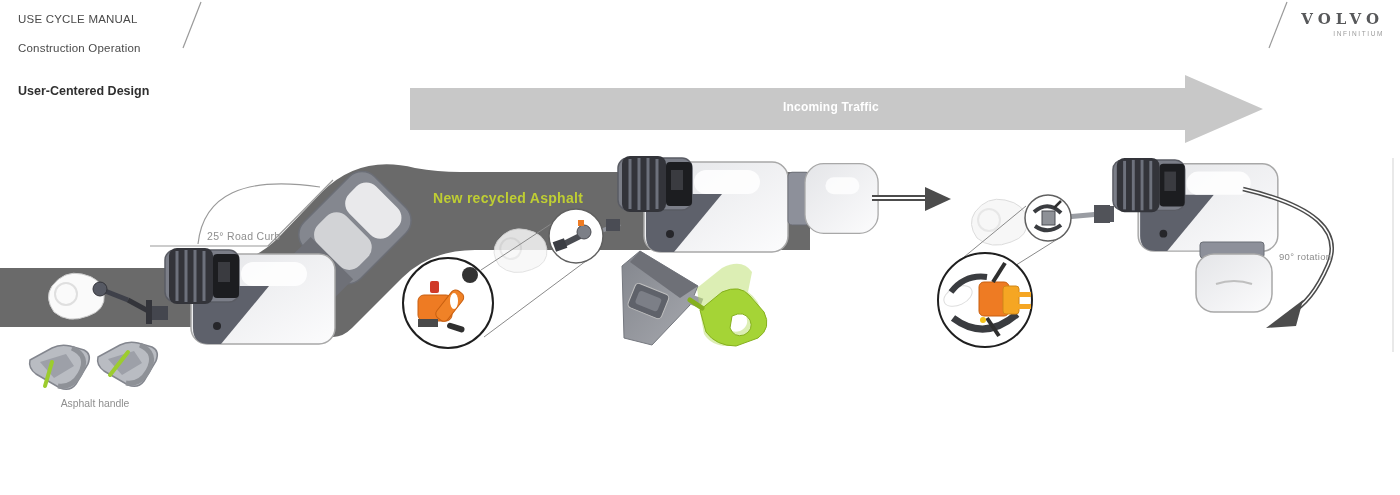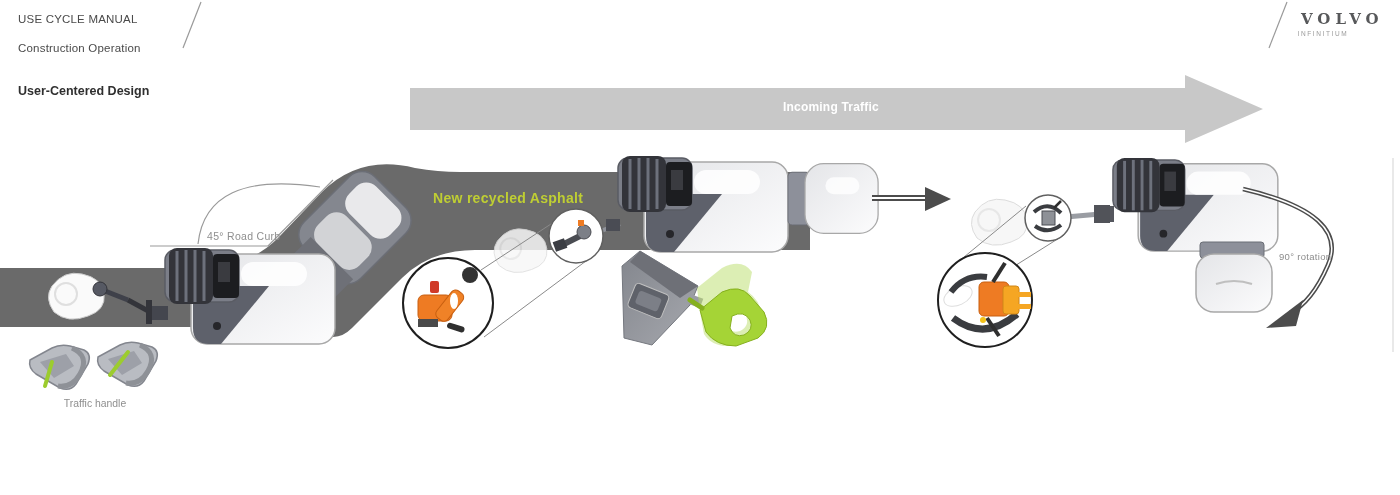--- a/index.html
+++ b/index.html
@@ -2,21 +2,21 @@
 <html><head>
 <meta charset="utf-8">
 <style>
   html,body{margin:0;padding:0;background:#ffffff;}
   #page{position:relative;width:1400px;height:410px;background:#ffffff;overflow:hidden;
         font-family:"Liberation Sans",sans-serif;}
   #canvas{position:absolute;left:0;top:0;}
   .abs{position:absolute;}
   .doc-title{left:18px;top:13px;font-size:11.5px;color:#4a4a4a;letter-spacing:.2px;}
   .doc-subtitle{left:18px;top:42px;font-size:11.5px;color:#4a4a4a;letter-spacing:.2px;}
-  .brand-box{left:1296px;top:10px;width:88px;text-align:left;}
+  .brand-box{left:1296px;top:10px;width:88px;text-align:right;}
   .brand{font-family:"DejaVu Serif",serif;font-weight:bold;font-size:15px;color:#57585a;
          letter-spacing:5px;text-indent:5px;}
   .brand-sub{font-size:6.5px;color:#9b9b9b;letter-spacing:1.6px;margin-top:2px;text-indent:1.6px;}
   .intro-heading{left:18px;top:84px;font-size:12.5px;font-weight:bold;color:#2f2f2f;}
   .intro-body{left:18px;top:109px;width:181px;font-size:10.4px;line-height:11.7px;color:#949494;
               text-align:justify;letter-spacing:.1px;}
   .banner-label{left:783px;top:100px;width:120px;text-align:left;font-size:12px;font-weight:bold;
                 color:#ffffff;letter-spacing:.2px;}
   .lbl-curb{left:207px;top:230px;font-size:10.5px;color:#8f8f8f;letter-spacing:.3px;}
   .lbl-asphalt{left:433px;top:190px;font-size:14px;font-weight:bold;color:#bfce33;letter-spacing:.3px;}
@@ -224,18 +224,18 @@
   <div class="abs doc-subtitle">Construction Operation</div>
   <div class="abs brand-box">
     <div class="brand">VOLVO</div>
     <div class="brand-sub">INFINITIUM</div>
   </div>
 
   <div class="abs intro-heading">User-Centered Design</div>
 
   <div class="abs banner-label">Incoming Traffic</div>
 
-  <div class="abs lbl-curb">45° Road Curb</div>
+  <div class="abs lbl-curb">25° Road Curb</div>
   <div class="abs lbl-asphalt">New recycled Asphalt</div>
   <div class="abs lbl-rotation">90° rotation</div>
-  <div class="abs lbl-unlock">Traffic handle</div>
+  <div class="abs lbl-unlock">Asphalt handle</div>
 
 </div>
 
 </body></html>

